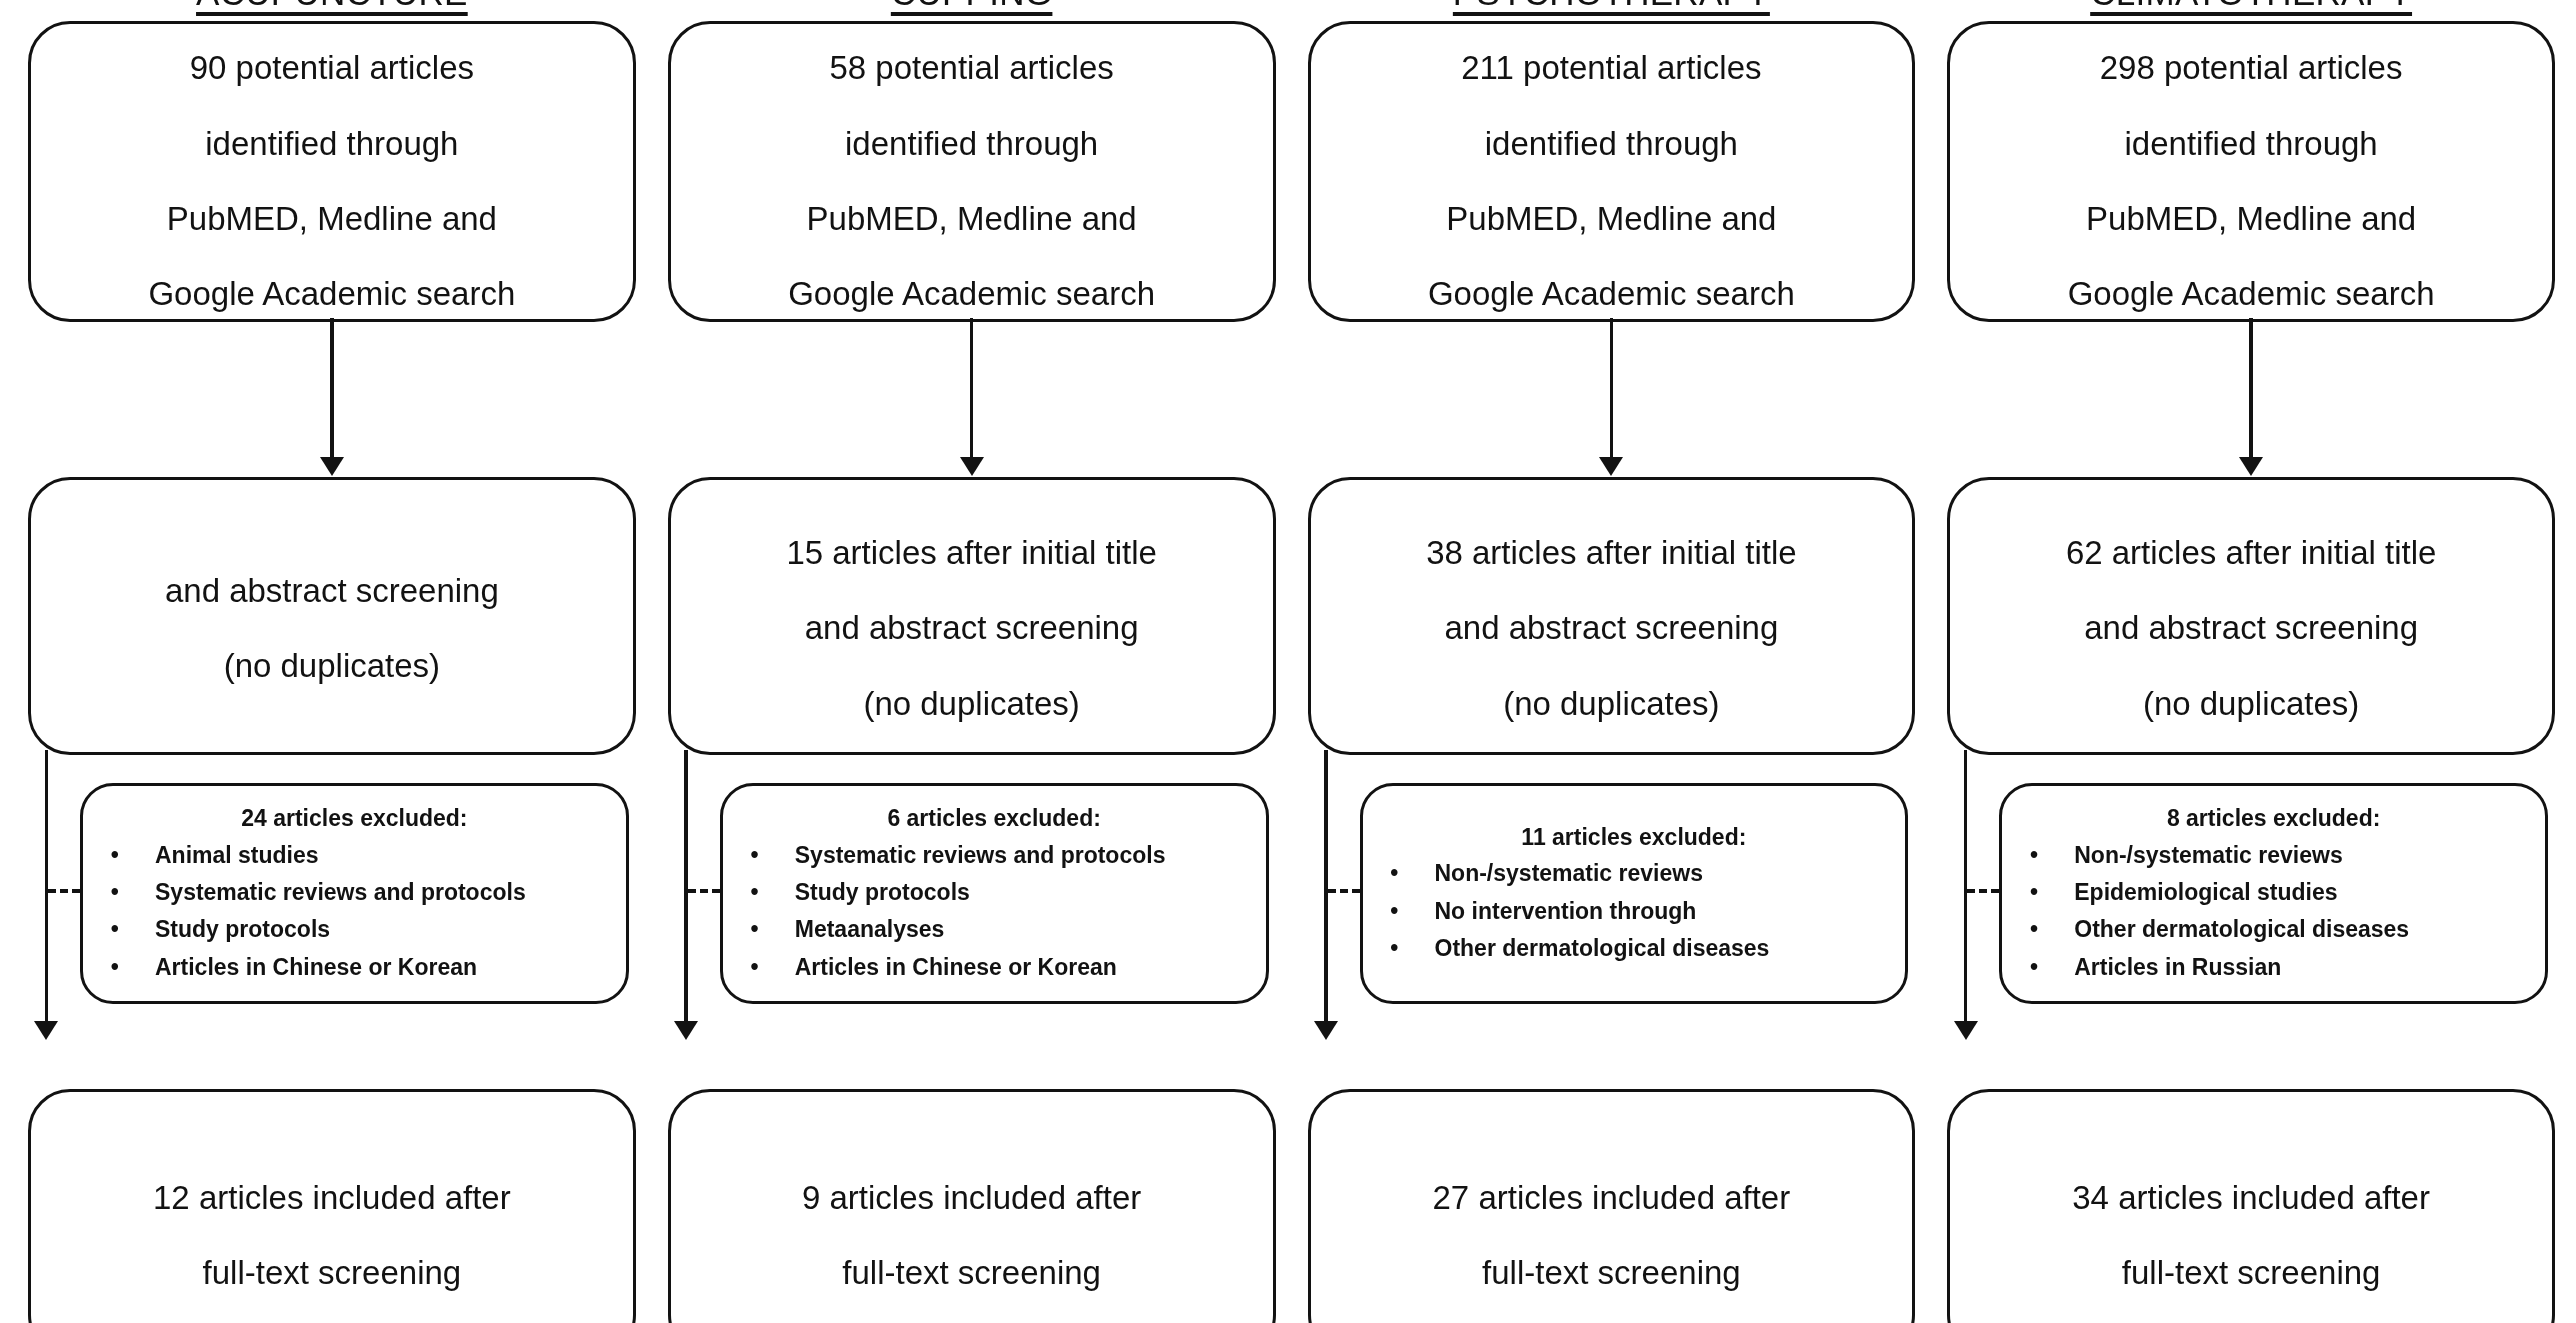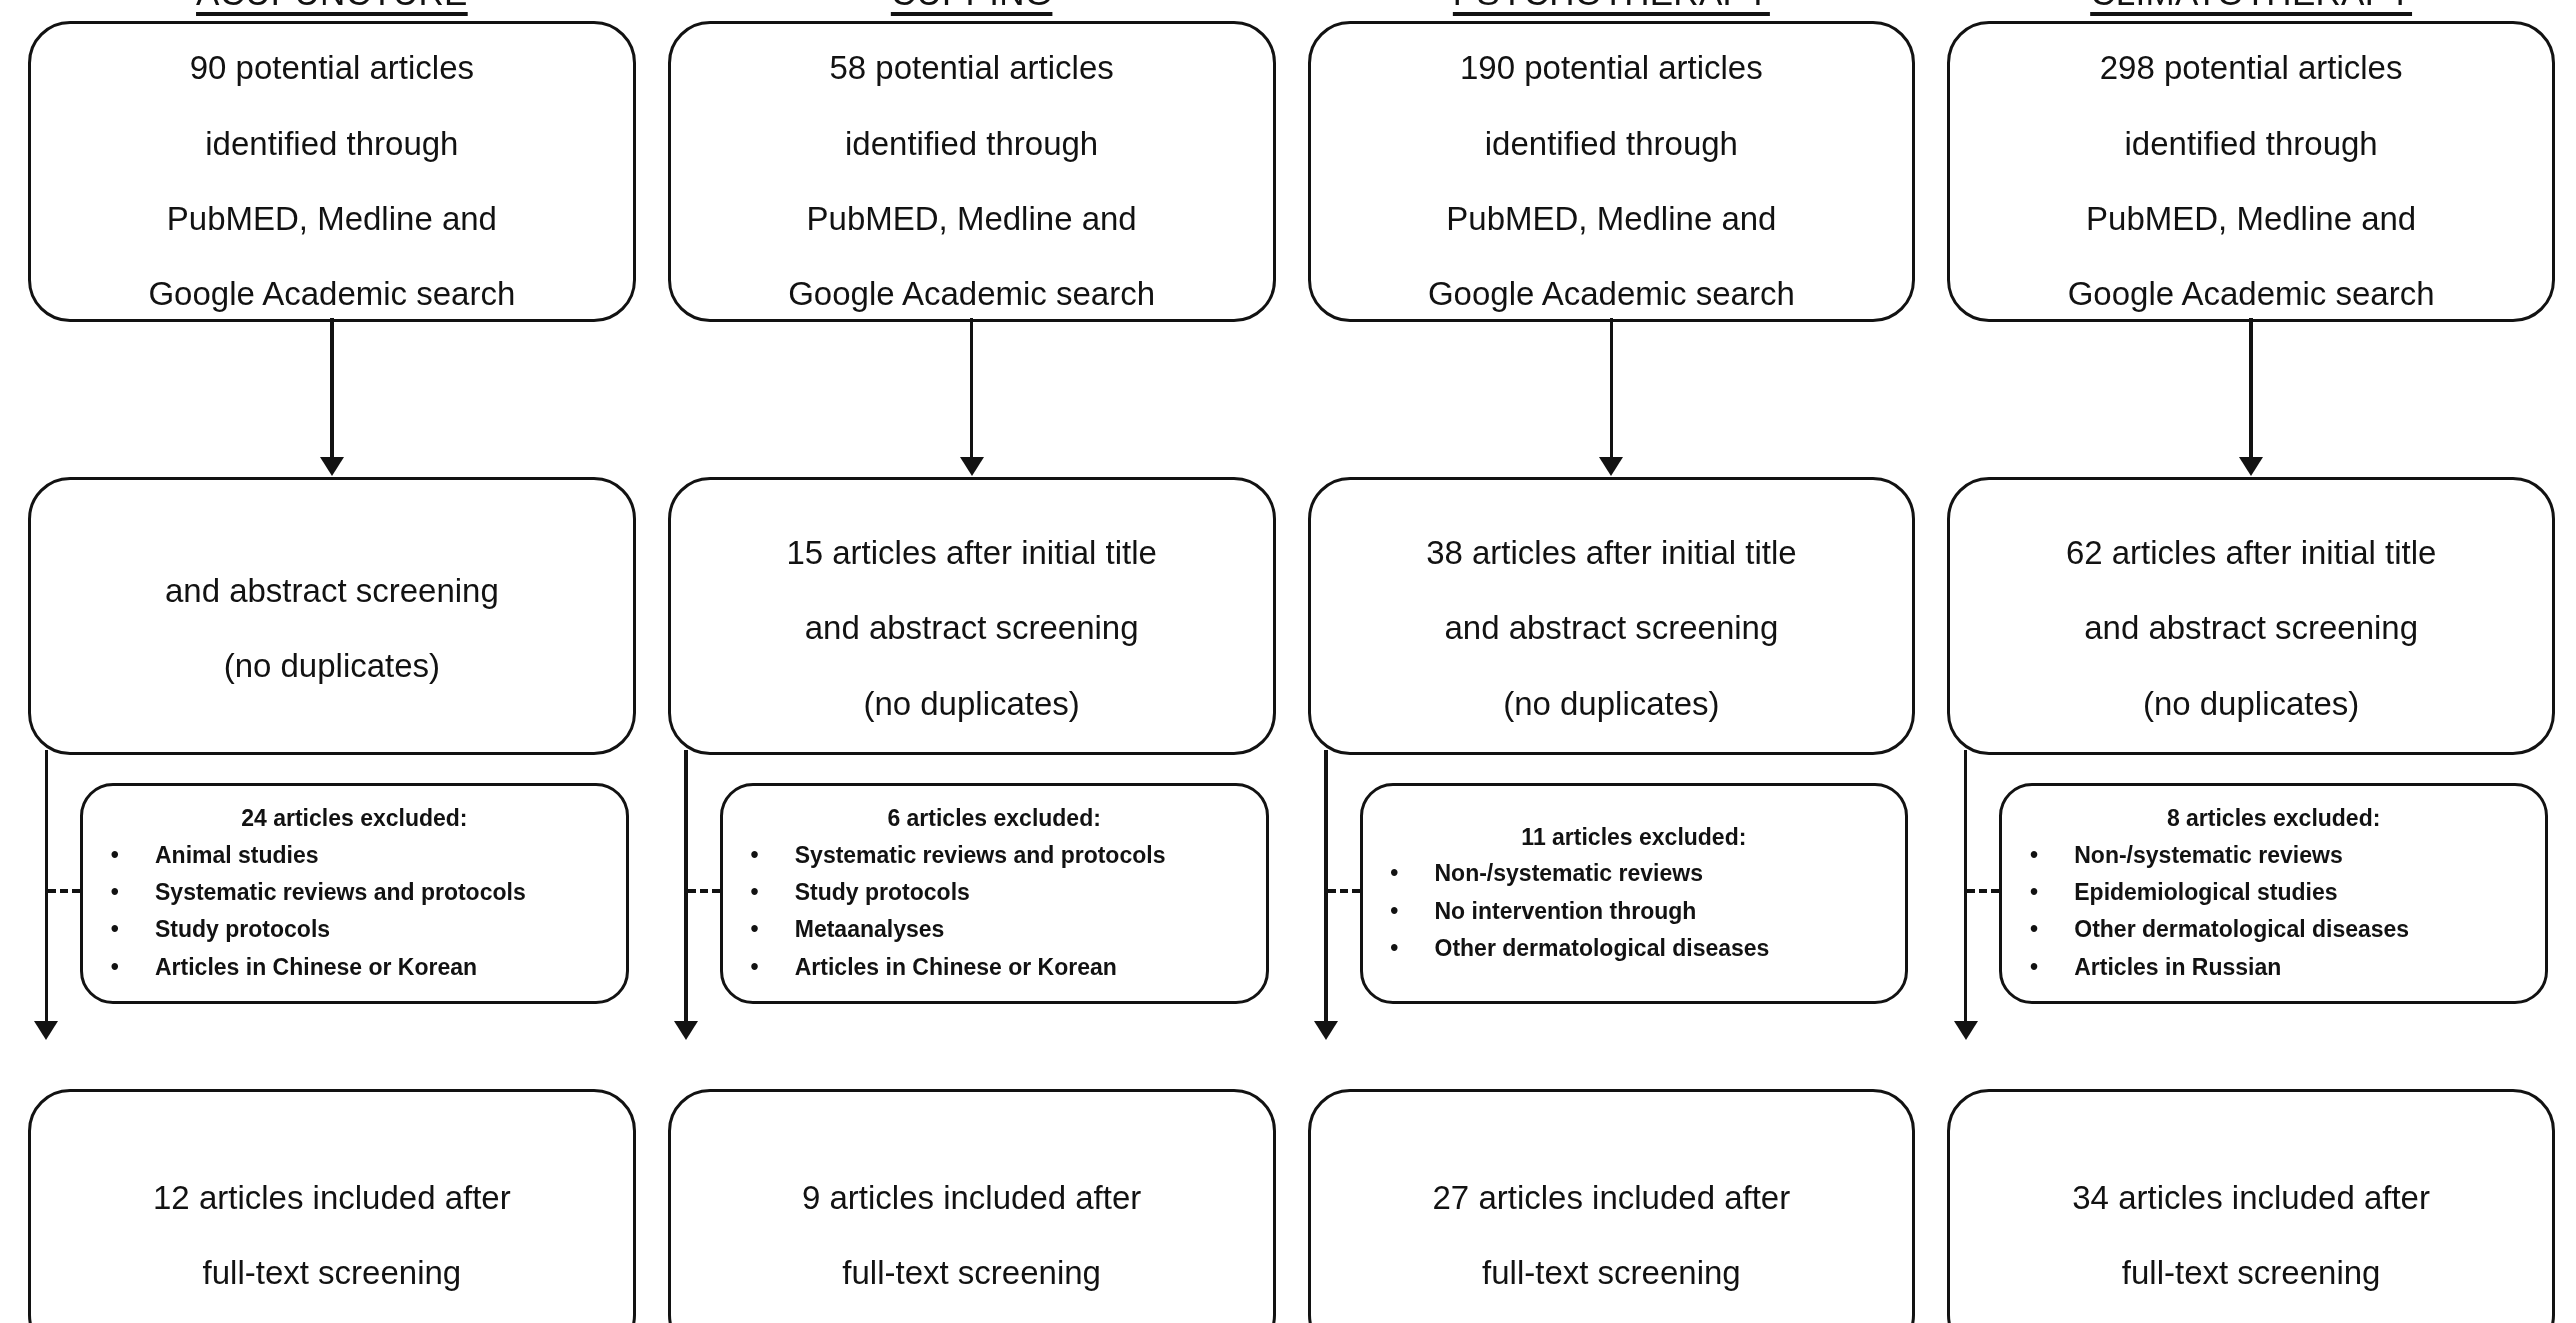--- a/index.html
+++ b/index.html
@@ -141,21 +141,21 @@
             <div class="big-line">9 articles included after</div>
             <div class="big-line">full-text screening</div>
           </div>
       </div>
     </div>
 
     <div class="col">
       <div class="box top-box">
         <div class="title">PSYCHOTHERAPY</div>
         <div class="lines">
-            <div class="big-line">190 potential articles</div>
+            <div class="big-line">211 potential articles</div>
             <div class="big-line">identified through</div>
             <div class="big-line">PubMED, Medline and</div>
             <div class="big-line">Google Academic search</div>
           </div>
       </div>
       <div class="varrow center-arrow"></div>
       <div class="ahead center-ahead"></div>
       <div class="box screen-box">
         <div class="lines">
             <div class="big-line">38 articles after initial title</div>

